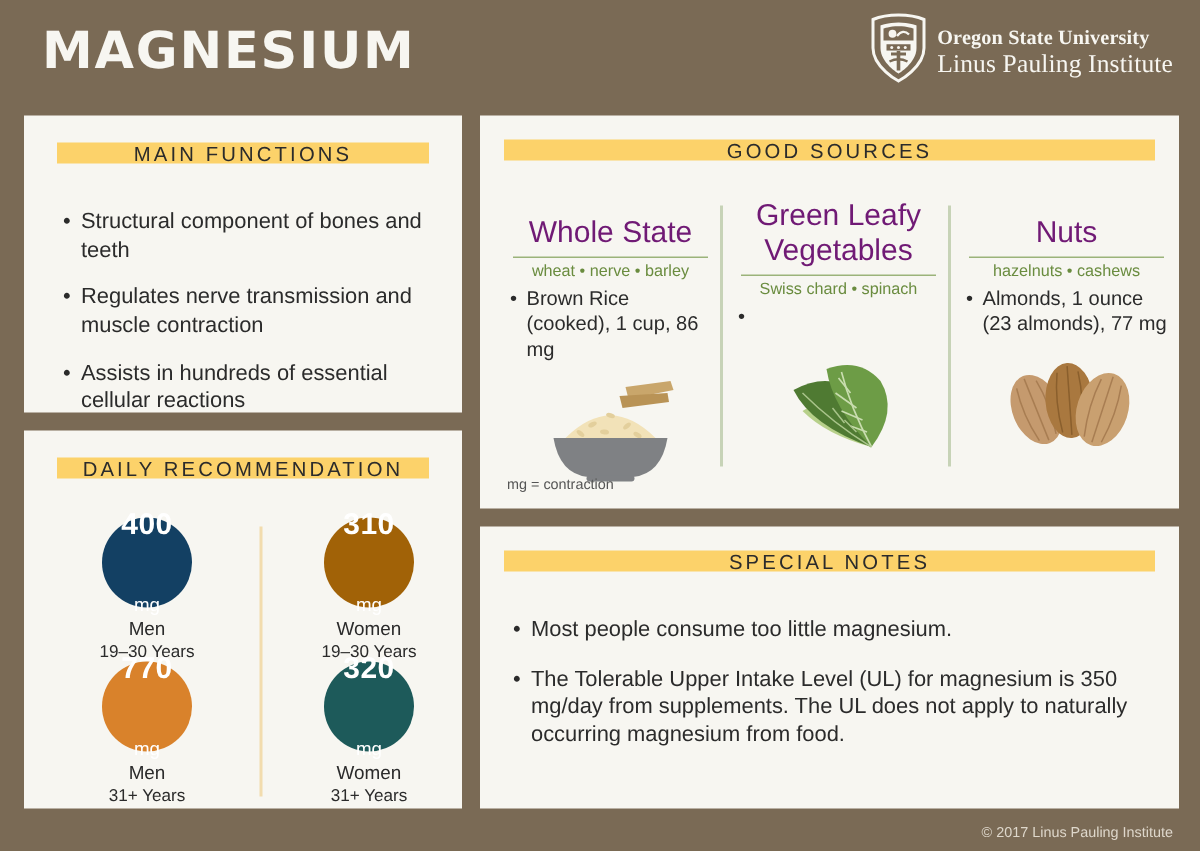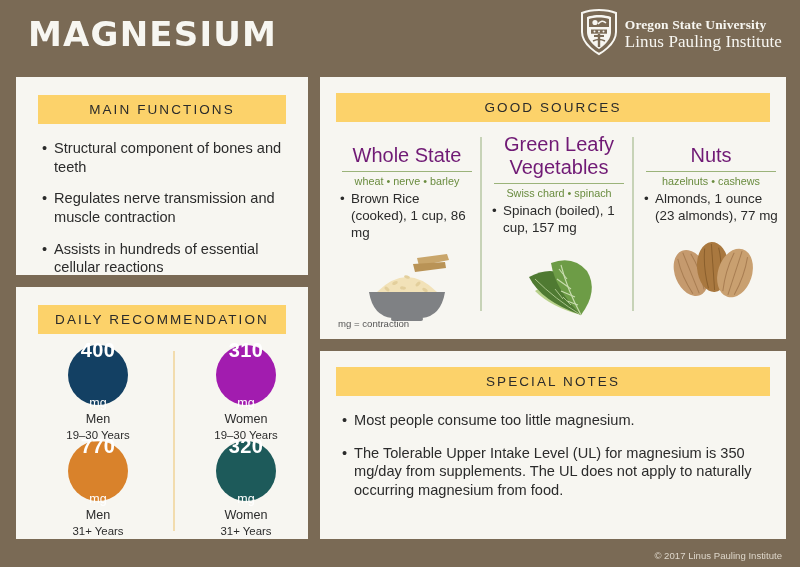--- a/index.html
+++ b/index.html
@@ -37,21 +37,21 @@
   .card {
     position:absolute;
     background:#f7f6f1;
   }
   .card-main-functions { left:16px;  top:77px;  width:292px; height:198px; }
   .card-daily          { left:16px;  top:287px; width:292px; height:252px; }
   .card-sources        { left:320px; top:77px;  width:466px; height:262px; }
   .card-notes          { left:320px; top:351px; width:466px; height:188px; }
 
   .band {
-    position:absolute; left:22px; right:22px; top:18px; height:29px;
+    position:absolute; left:22px; right:22px; top:18px; height:14px;
     background:#fcd26a;
     display:flex; align-items:center; justify-content:center;
   }
   .band-label {
     font-size:13.5px; letter-spacing:2.1px; color:#2b2b2b;
     font-family:"Liberation Sans", sans-serif;
   }
   .card-sources .band { left:16px; right:16px; top:16px; }
   .card-notes   .band { left:16px; right:16px; top:16px; }
 
@@ -195,21 +195,21 @@
     <div class="dr-cell dr-c0">
       <div class="circle" style="background: rgb(19, 64, 99);">
         <span class="amt">400</span>
         <span class="unit">mg</span>
       </div>
       <div class="dr-group">Men</div>
       <div class="dr-age">19–30 Years</div>
     </div>
 
     <div class="dr-cell dr-c1">
-      <div class="circle" style="background: #a21caf;">
+      <div class="circle" style="background: #a16207;">
         <span class="amt">310</span>
         <span class="unit">mg</span>
       </div>
       <div class="dr-group">Women</div>
       <div class="dr-age">19–30 Years</div>
     </div>
 
     <div class="dr-cell dr-c2">
       <div class="circle" style="background: rgb(217, 130, 43);">
         <span class="amt">770</span>
@@ -265,21 +265,20 @@
         </svg>
       </div>
     </div>
 
     <div class="src-col src-c1">
       <div class="src-title">Green Leafy Vegetables</div>
       <div class="src-rule"></div>
       <div class="src-sub">Swiss chard • spinach</div>
       <div class="src-item">
         <span class="dot">•</span>
-        <span>Spinach (boiled), 1 cup, 157 mg</span>
       </div>
       <div class="src-art">
         <svg width="96" height="78" viewBox="0 0 96 78">
           <path d="M70 72 Q40 64 24 48 Q38 38 56 44 Q72 52 70 72 Z" fill="#b7d08a"></path>
           <path d="M70 72 Q30 58 18 34 Q40 22 58 34 Q76 48 70 72 Z" fill="#4f7a32"></path>
           <path d="M70 72 Q44 46 40 20 Q62 12 76 28 Q88 48 70 72 Z" fill="#6d9c46"></path>
           <g stroke="#c9ddaf" stroke-width="1.1" fill="none">
             <path d="M70 72 Q56 46 50 22"></path>
             <path d="M60 46 L46 36"></path>
               <path d="M64 54 L50 48"></path>

